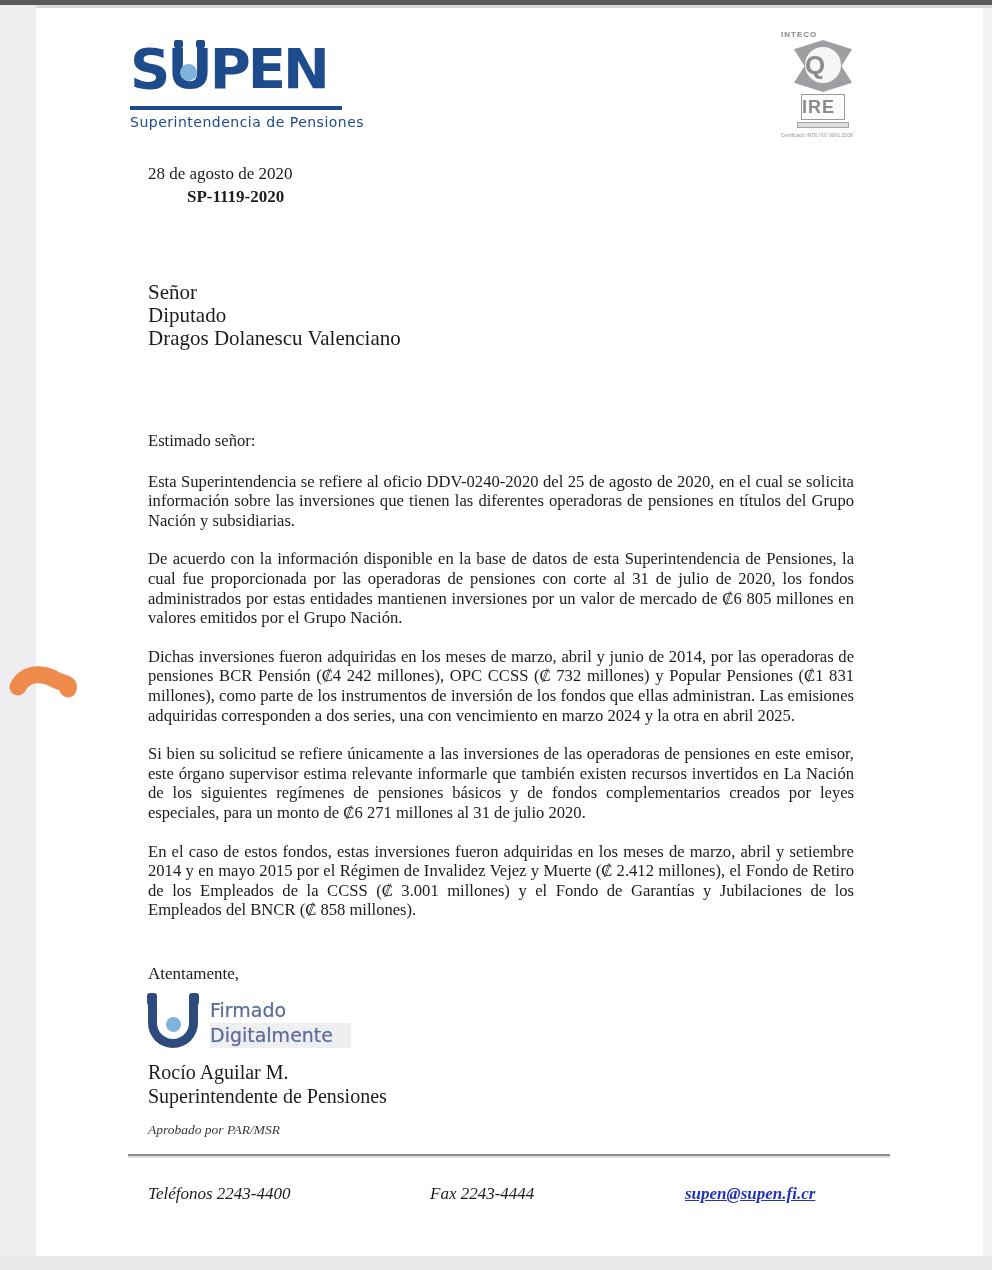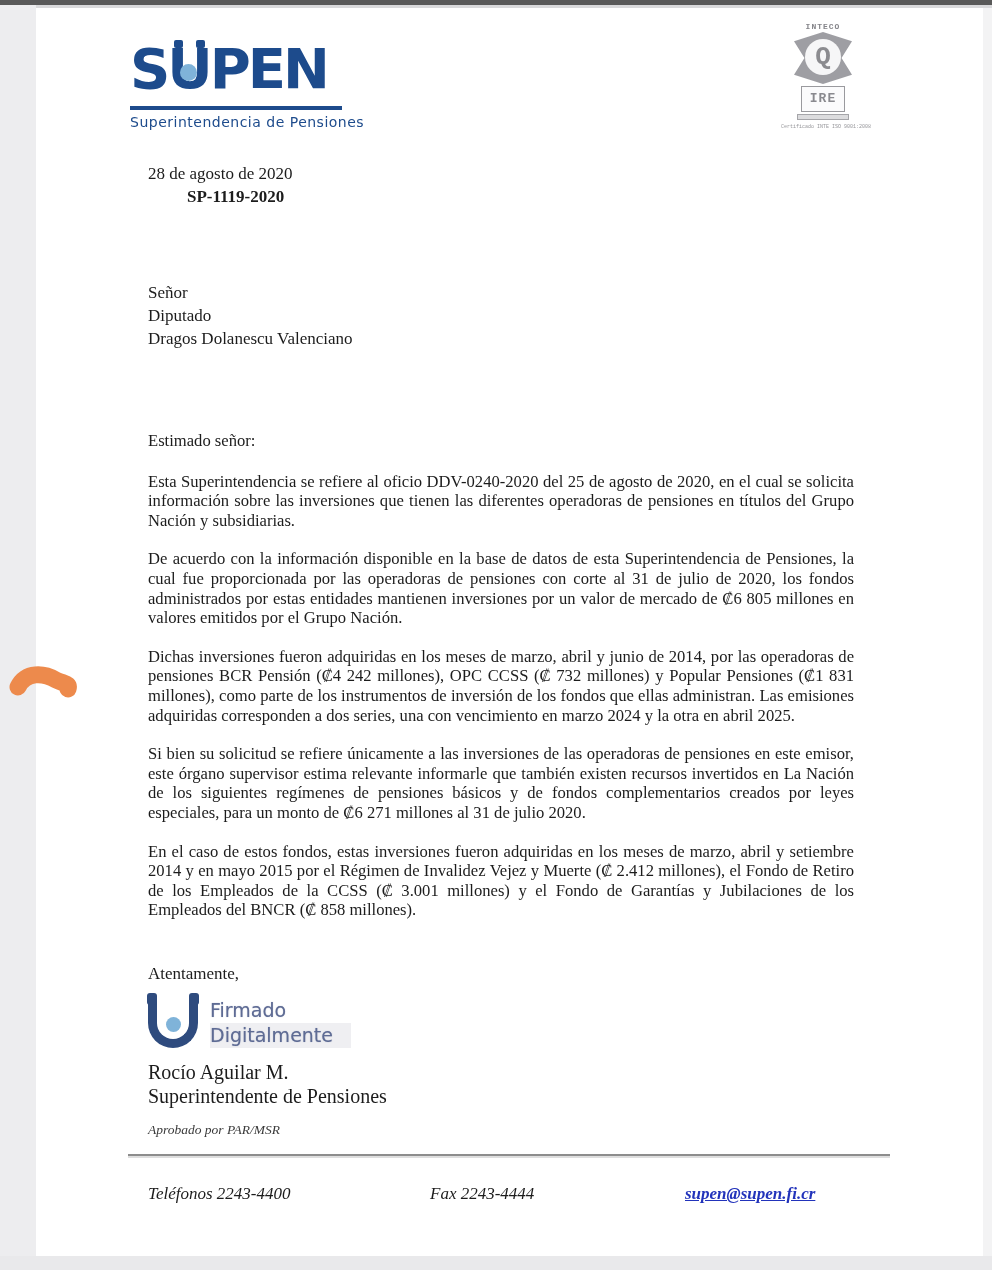--- a/index.html
+++ b/index.html
@@ -44,45 +44,45 @@
   .logo-rule { width:212px; height:4px; background:#1d4b8c; margin-top:2px; }
   .logo-subtitle {
     margin-top:4px;
     font-family:"DejaVu Sans", sans-serif;
     font-size:14px; font-weight:400;
     color:#1d4b8c; letter-spacing:0.5px;
     white-space:nowrap;
   }
 
   
-  .cert { position:absolute; left:781px; top:22px; width:84px; text-align:center;
-          font-family:Liberation Mono, monospace; color:#8f8f92; }
+  .cert { position:absolute; left:781px; top:30px; width:84px; text-align:left;
+          font-family:Liberation Sans, sans-serif; color:#8f8f92; }
   .cert-top { font-size:8px; letter-spacing:1px; font-weight:bold; color:#85858a; }
   .cert-emblem {
     position:relative; margin:1px auto 0; width:58px; height:52px;
     background:#8e8e93; clip-path:polygon(50% 0, 100% 18%, 82% 50%, 100% 82%, 50% 100%, 0 82%, 18% 50%, 0 18%);
     opacity:0.85;
   }
   .cert-q {
     position:absolute; left:11px; top:7px; width:36px; height:36px; border-radius:50%;
     background:#f5f5f6; color:#77777c; font-size:26px; font-weight:bold; line-height:36px;
   }
   .cert-box {
     margin:2px auto 0; width:44px; height:26px; border:1px solid #9a9a9e;
-    color:#8a8a8f; font-size:13px; font-weight:bold; line-height:24px; letter-spacing:1px;
+    color:#8a8a8f; font-size:18px; font-weight:bold; line-height:24px; letter-spacing:1px;
     background:#fbfbfc;
   }
   .cert-bar { margin:2px auto 0; width:52px; height:6px; border:1px solid #a5a5a9; background:#dcdcde; }
   .cert-caption { margin-top:4px; font-size:5px; color:#96969a; white-space:nowrap; }
 
   
   .meta { position:absolute; left:148px; top:162px; font-size:17px; line-height:23px; }
   .meta .ref { font-weight:bold;margin-left:39px; }
 
-  .recipient { position:absolute; left:148px; top:281px; font-size:17px; line-height:23px; }
+  .recipient { position:absolute; left:148px; top:281px; font-size:21px; line-height:23px; }
   .recipient .org { font-weight:bold; }
 
   
   .letter-body {
     position:absolute; left:148px; top:399px; width:706px;
     font-size:16.6px; line-height:19.6px; text-align:justify;
   }
   .letter-body p { margin-bottom:19px; }
   .letter-body .greeting { text-align:left; margin-bottom:21px;margin-top:32px; }
 

